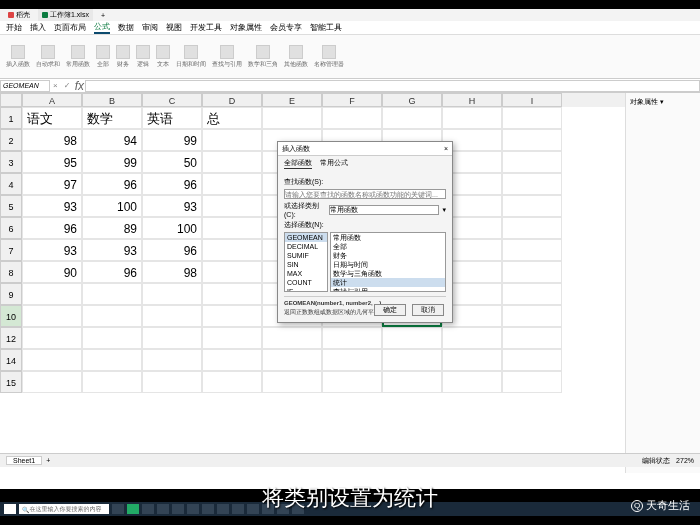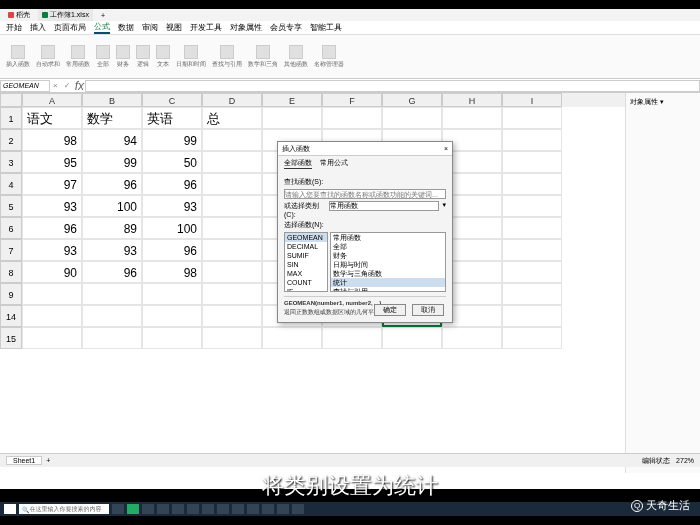--- a/index.html
+++ b/index.html
@@ -30,38 +30,38 @@
 .rowh{width:22px;background:#f0f0f0;border:1px solid #ccc;text-align:center;font-size:9px;line-height:22px}
 .cell{width:60px;border:1px solid #e5e5e5;font-size:12px;line-height:22px;padding:0 4px;text-align:right}
 .cell.txt{text-align:left;font-size:13px}
 .row.sel .rowh{background:#d4e8d4}
 .sel-cell{position:absolute;border:2px solid #0a7a3f;width:60px;height:22px;left:382px;top:212px;pointer-events:none}
 .sidepanel{width:75px;background:#fafafa;border-left:1px solid #ddd;font-size:7px;padding:4px}
 .dialog{position:absolute;left:277px;top:132px;width:176px;height:182px;background:#f4f4f4;border:1px solid #888;box-shadow:2px 2px 6px rgba(0,0,0,.3);font-size:7px;z-index:10}
 .dlg-title{height:14px;background:#fff;display:flex;align-items:center;justify-content:space-between;padding:0 4px;border-bottom:1px solid #ccc}
 .dlg-tabs{display:flex;gap:8px;padding:2px 6px;font-size:7px}
 .dlg-body{padding:4px 6px}
-.dlg-row{display:flex;gap:3px;margin:2px 0}
+.dlg-row{display:flex;align-items:center;gap:3px;margin:2px 0}
 .dlg-row label{width:42px;font-size:7px}
 .dlg-row input,.dlg-row select{flex:1;height:10px;font-size:7px;border:1px solid #999;background:#fff}
 .listbox{display:flex;gap:2px;margin-top:2px}
 .lb{border:1px solid #999;background:#fff;height:60px;overflow:hidden;font-size:7px}
 .lb1{width:44px}
 .lb2{flex:1}
 .lb div{padding:0 2px;line-height:9px;cursor:pointer}
 .lb .sel{background:#cde}
 .desc{margin-top:4px;font-size:6px;color:#333;border-top:1px solid #ccc;padding-top:3px}
 .dlg-btns{position:absolute;bottom:6px;right:8px;display:flex;gap:6px}
 .dlg-btns button{width:32px;height:12px;font-size:7px;background:#f0f0f0;border:1px solid #888}
 .statusbar{position:absolute;bottom:22px;left:0;right:0;height:14px;background:#f0f0f0;border-top:1px solid #ccc;display:flex;align-items:center;justify-content:space-between;padding:0 6px;font-size:7px}
 .sheet-tabs{display:flex;align-items:center;gap:4px}
 .taskbar{position:absolute;bottom:9px;left:0;width:700px;height:14px;background:#1a2a3a;display:flex;align-items:center;padding:0 4px;gap:3px}
 .taskbar .tb{width:12px;height:10px;background:#345}
 .taskbar .search{width:90px;height:10px;background:#fff;font-size:6px;padding:0 3px;display:flex;align-items:center;color:#666}
-.caption{position:absolute;bottom:24px;left:0;width:700px;text-align:center;color:#fff;font-size:22px;font-weight:500;z-index:20;text-shadow:1px 1px 2px #000}
+.caption{position:absolute;bottom:12px;left:0;width:700px;text-align:center;color:#fff;font-size:22px;font-weight:500;z-index:20;text-shadow:1px 1px 2px #000}
 .watermark{position:absolute;bottom:12px;right:10px;color:#fff;font-size:11px;z-index:20;display:flex;align-items:center;gap:3px}
 .watermark .logo{width:12px;height:12px;border:1px solid #fff;border-radius:50%;display:flex;align-items:center;justify-content:center;font-size:8px}
 </style>
 </head>
 <body>
 
 <div class="app">
   <div class="titlebar">
     <div class="tab">
         <span class="dot" style="background:#d44"></span>
@@ -263,20 +263,44 @@
             <div class="cell"></div>
             <div class="cell"></div>
             <div class="cell"></div>
             <div class="cell"></div>
             <div class="cell"></div>
             <div class="cell"></div>
             <div class="cell"></div>
             <div class="cell"></div>
             <div class="cell"></div>
           </div>
+          <div class="row sel">
+            <div class="rowh">10</div>
+            <div class="cell"></div>
+            <div class="cell"></div>
+            <div class="cell"></div>
+            <div class="cell"></div>
+            <div class="cell"></div>
+            <div class="cell"></div>
+            <div class="cell"></div>
+            <div class="cell"></div>
+            <div class="cell"></div>
+          </div>
+          <div class="row">
+            <div class="rowh">12</div>
+            <div class="cell"></div>
+            <div class="cell"></div>
+            <div class="cell"></div>
+            <div class="cell"></div>
+            <div class="cell"></div>
+            <div class="cell"></div>
+            <div class="cell"></div>
+            <div class="cell"></div>
+            <div class="cell"></div>
+          </div>
           <div class="row">
             <div class="rowh">14</div>
             <div class="cell"></div>
             <div class="cell"></div>
             <div class="cell"></div>
             <div class="cell"></div>
             <div class="cell"></div>
             <div class="cell"></div>
             <div class="cell"></div>
             <div class="cell"></div>

